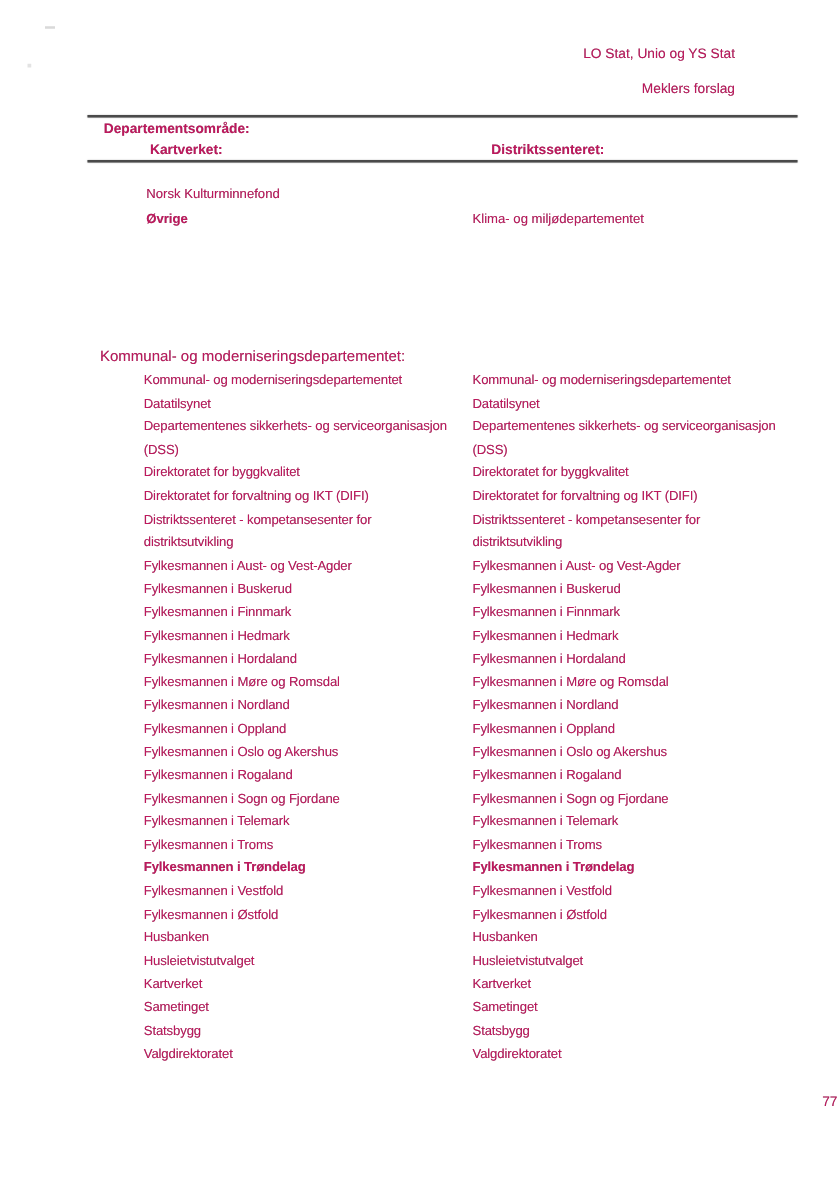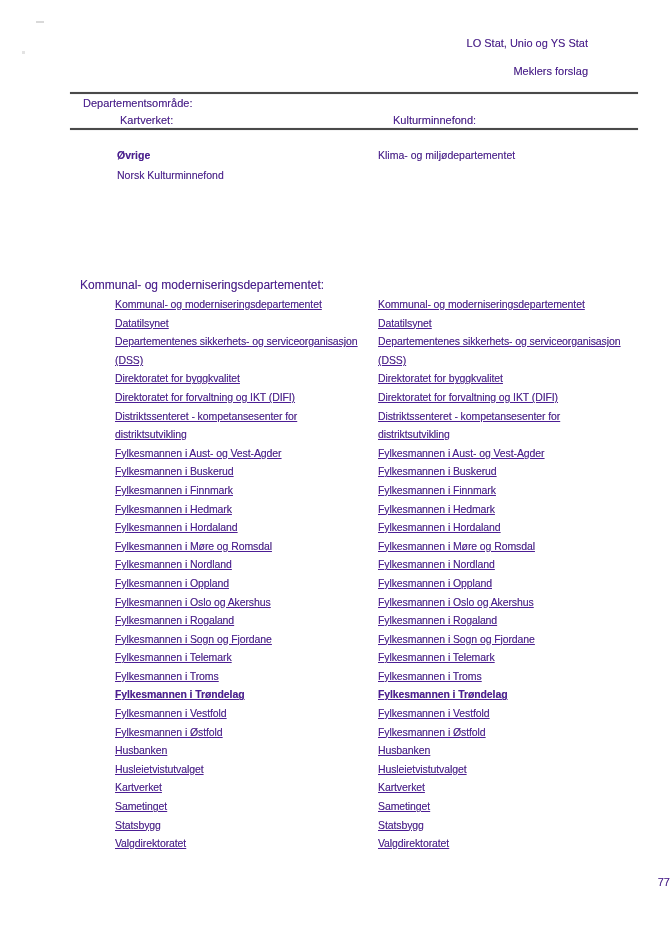--- a/index.html
+++ b/index.html
@@ -6,35 +6,35 @@
     margin: 0;
     padding: 0;
     background: #ffffff;
   }
   .page {
     position: relative;
     width: 670px;
     height: 947px;
     background: #ffffff;
     font-family: "Liberation Sans", sans-serif;
-    color: #4c1d95;
+    color: #be185d;
     overflow: hidden;
     text-shadow: 0 0 0.5px rgba(45,45,45,0.45);
   }
   .abs { position: absolute; }
   .bold { font-weight: 700; }
   .hdr-line {
     font-size: 11px;
     line-height: 13px;
     white-space: pre;
     text-align: right;
   }
   .col-label {
     font-size: 11px;
-    font-weight: 400;
+    font-weight: 700;
     line-height: 13px;
     white-space: pre;
     padding-left: 12px;
   }
   .rule {
     position: absolute;
     left: 70px;
     width: 568px;
     height: 2px;
     background: #4a4a4a;
@@ -77,21 +77,20 @@
   }
   .kmd-rows .row {
     display: flex;
     align-items: flex-start;
   }
   .kmd-rows .cell {
     font-size: 10.5px;
     line-height: 18.6px;
     white-space: pre;
     letter-spacing: -0.1px;
-    text-decoration: underline;
   }
   .kmd-rows .cell.left { flex: 0 0 263px; }
   .kmd-rows .cell.right { flex: 1; }
   .page-number {
     left: 0;
     top: 876px;
     width: 670px;
     text-align: right;
     font-size: 11px;
     line-height: 13px;
@@ -118,31 +117,31 @@
 
   <div class="abs artifact-dash"></div>
   <div class="abs artifact-speck"></div>
 
   <div class="abs hdr-line" style="top:37px; right:82px;">LO Stat, Unio og YS Stat</div>
   <div class="abs hdr-line" style="top:65px; right:82px;margin-left:39px;">Meklers forslag</div>
 
   <div class="rule" style="top:92px;"></div>
   <div class="abs col-label" style="left:71px; top:97px;">Departementsområde:</div>
   <div class="abs col-label" style="left:108px; top:114px;">Kartverket:</div>
-  <div class="abs col-label" style="left:381px; top:114px;">Kulturminnefond:</div>
+  <div class="abs col-label" style="left:381px; top:114px;">Distriktssenteret:</div>
   <div class="rule" style="top:128px;"></div>
 
   <div class="ovrige-rows" id="ovrige-rows">
+      <div class="row">
+        <span class="cell left">Norsk Kulturminnefond</span>
+        <span class="cell right"></span>
+      </div>
       <div class="row">
         <span class="cell left bold">Øvrige</span>
         <span class="cell right">Klima- og miljødepartementet</span>
-      </div>
-      <div class="row">
-        <span class="cell left">Norsk Kulturminnefond</span>
-        <span class="cell right"></span>
       </div>
     </div>
 
   <div class="abs kmd-heading">Kommunal- og moderniseringsdepartementet:</div>
   <div class="kmd-rows" id="kmd-rows">
       <div class="row">
         <span class="cell left">Kommunal- og moderniseringsdepartementet</span>
         <span class="cell right">Kommunal- og moderniseringsdepartementet</span>
       </div>
       <div class="row">

